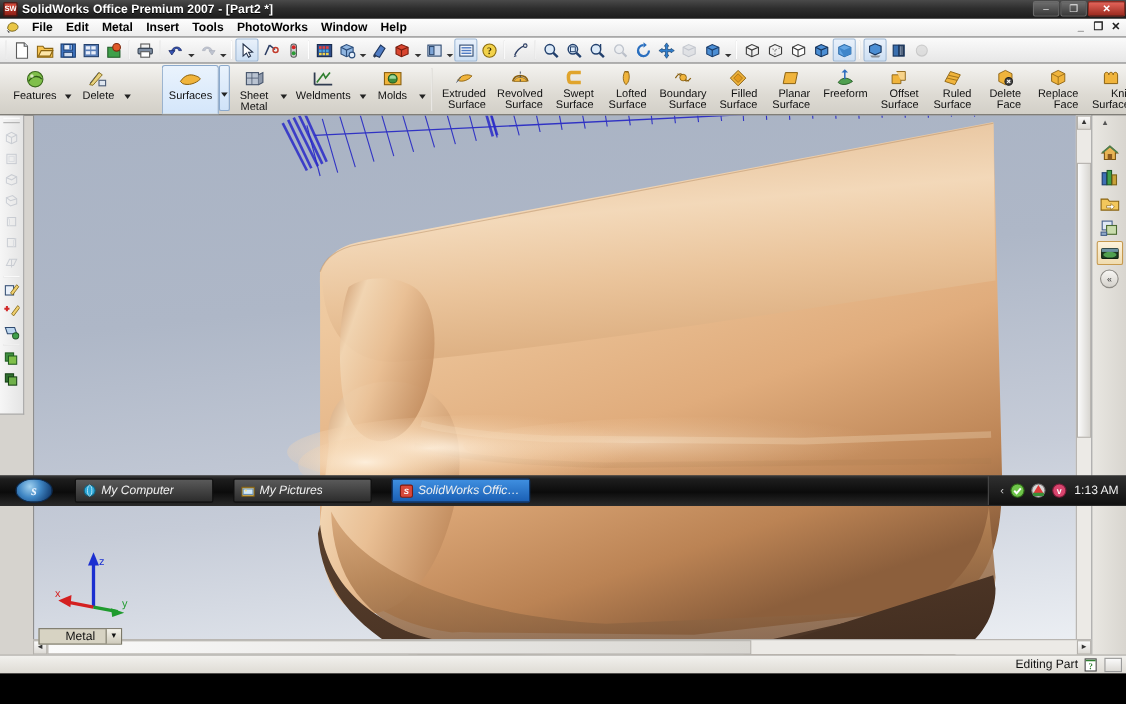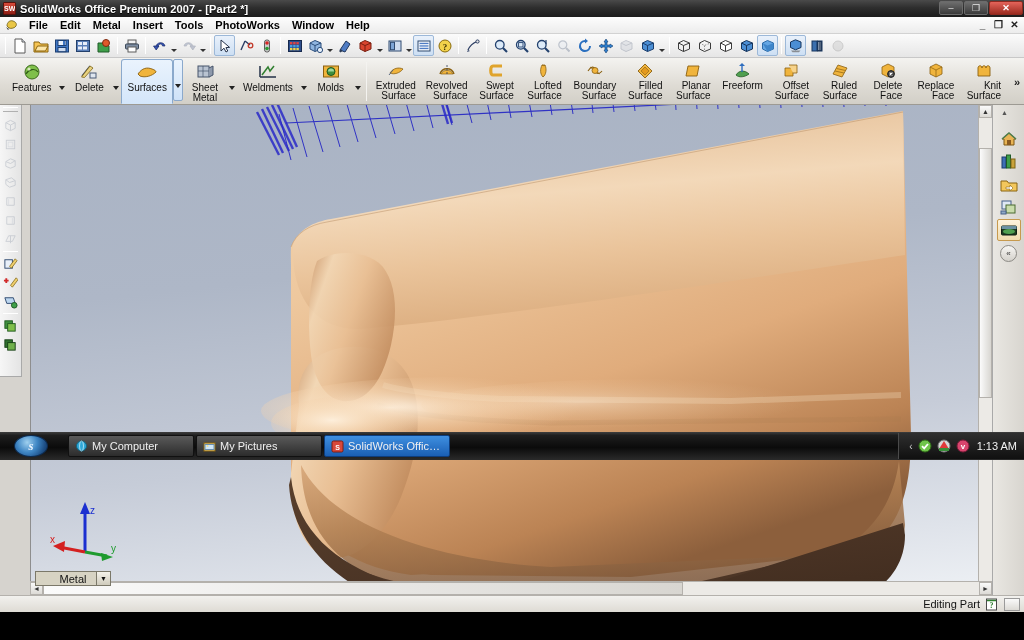--- a/index.html
+++ b/index.html
@@ -86,21 +86,21 @@
     border-bottom: 1px solid #9d9a93;
     display: flex; align-items: stretch; padding: 1px 0 0 6px;
   }
   .cm-tab {
     display: flex; flex-direction: column; align-items: center;
     justify-content: flex-start; padding: 2px 5px 0; min-width: 44px;
     border: 1px solid transparent; border-radius: 3px 3px 0 0; flex: none;
   }
   .cm-tab.active {
     background: linear-gradient(180deg,#eaf3fd,#d4e6fa);
-    border-color: #8ba9cc; border-bottom-color: #d4e6fa;
+    border-color: #8ba9cc; border-bottom-color: #d4e6fa; margin-left: 26px;
   }
   .cm-tab .ico { height: 20px; display: flex; align-items: center; }
   .cm-tab .lbl { font-size: 10px; color: #111; text-align: center;
     line-height: 10px; margin-top: 1px; white-space: pre-line; }
   .cm-drop { display: flex; align-items: center; padding: 0 1px;
     border: 1px solid transparent; border-radius: 2px; flex: none; }
   .cm-drop.active { background: linear-gradient(180deg,#eaf3fd,#cfe2f8);
     border-color: #8ba9cc; height: 42px; }
   .cm-drop i { border-left: 3px solid transparent; border-right: 3px solid transparent;
     border-top: 4px solid #222; display: block; margin-top: 12px; }
@@ -187,21 +187,21 @@
   .taskbar { position: absolute; left: 0; bottom: 0; width: 1024px; height: 28px;
     background: linear-gradient(180deg,#3e3e3e 0%,#1e1e1e 12%,#0b0b0b 55%,#2a2a2a 100%);
     display: flex; align-items: center; }
   .startbtn { width: 58px; height: 26px; display: flex; align-items: center;
     justify-content: center; margin-left: 2px; }
   .start-orb { width: 34px; height: 22px; border-radius: 50%;
     background: radial-gradient(circle at 38% 32%, #9fd0ef 0%, #3f86c4 42%, #1d4e85 75%, #0f2f58 100%);
     border: 1px solid #0d2c52; display: flex; align-items: center;
     justify-content: center; color: #eaf4ff; font-size: 13px;
     font-family: "Liberation Serif", serif; font-style: italic; font-weight: bold; }
-  .tb-tasks { display: flex; gap: 2px; margin-left: 8px; }
+  .tb-tasks { display: flex; gap: 18px; margin-left: 8px; font-style: italic; }
   .task {
     width: 126px; height: 22px; display: flex; align-items: center; gap: 4px;
     padding: 0 6px; border-radius: 2px; color: #f0f0f0; font-size: 11px;
     background: linear-gradient(180deg,#5a5a5a,#2c2c2c); border: 1px solid #111;
     white-space: nowrap; overflow: hidden;
   }
   .task.active { background: linear-gradient(180deg,#3f8fe0,#1a5fb4);
     border-color: #0d3d7d; }
   .task .tico { width: 13px; height: 13px; flex: none; }
   .task .tlbl { overflow: hidden; text-overflow: ellipsis; }

